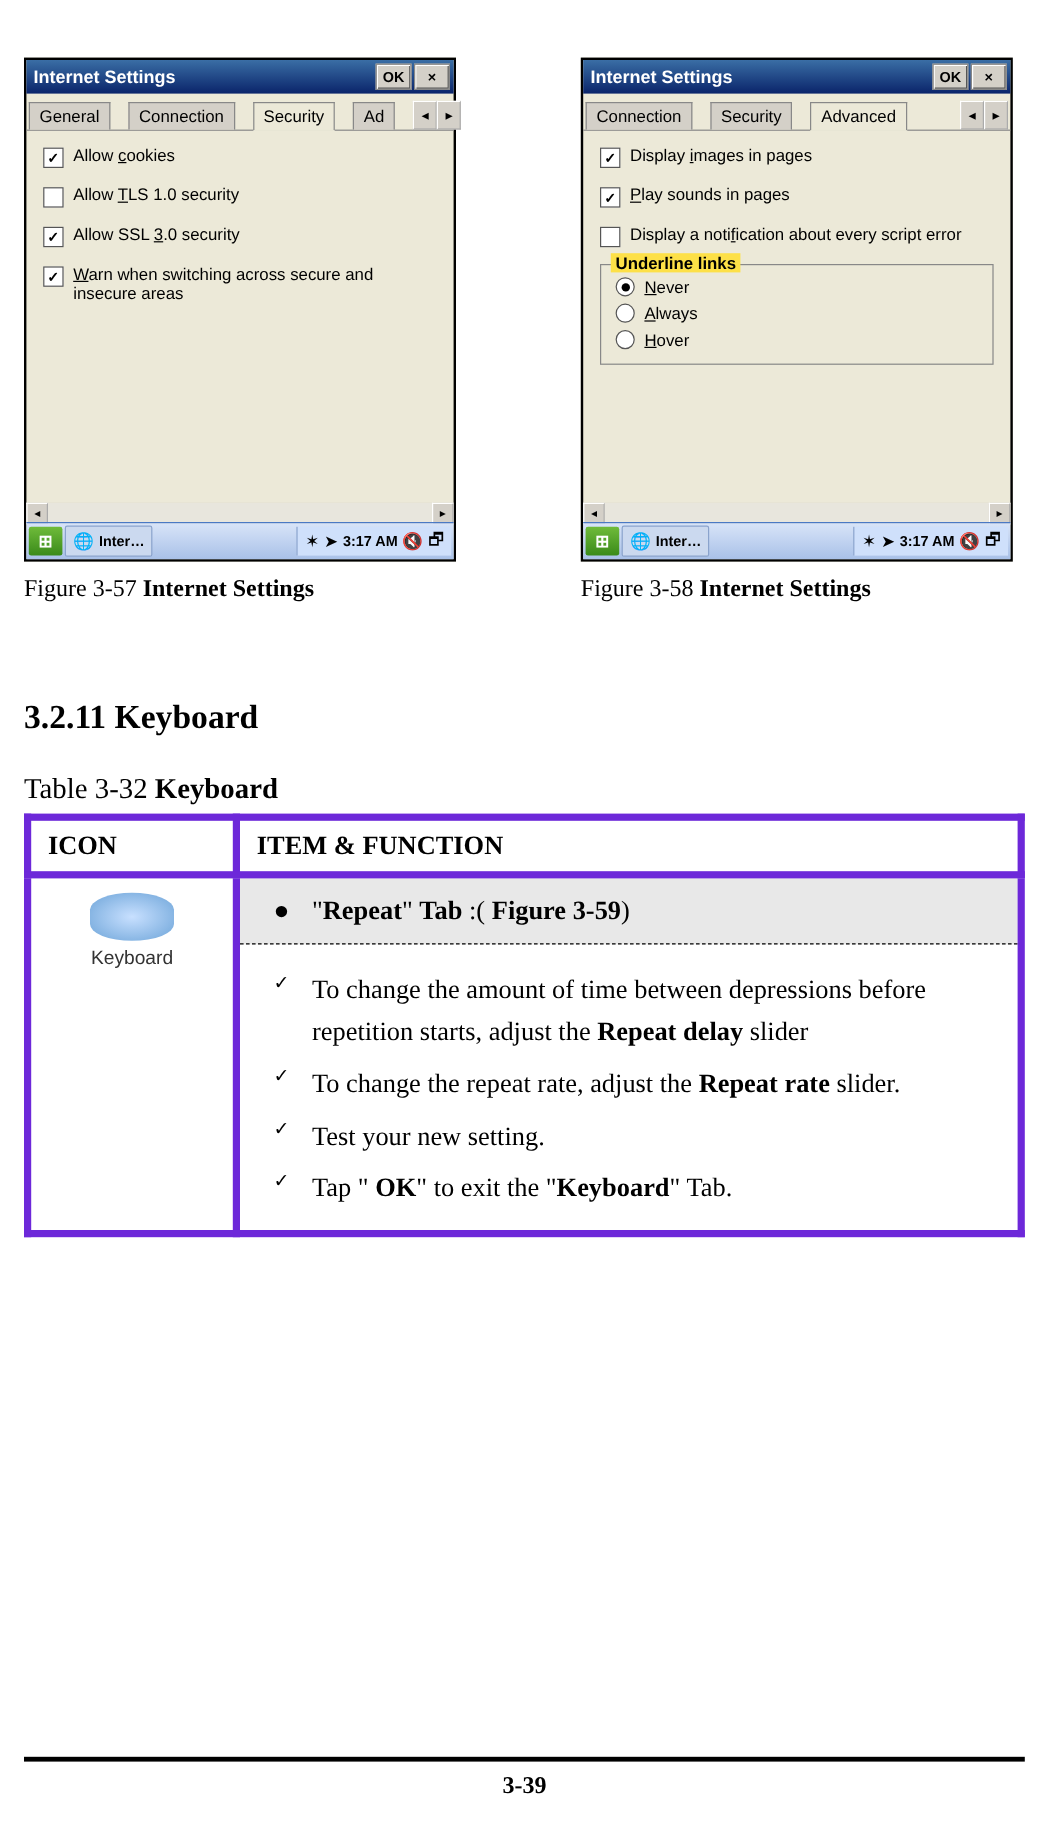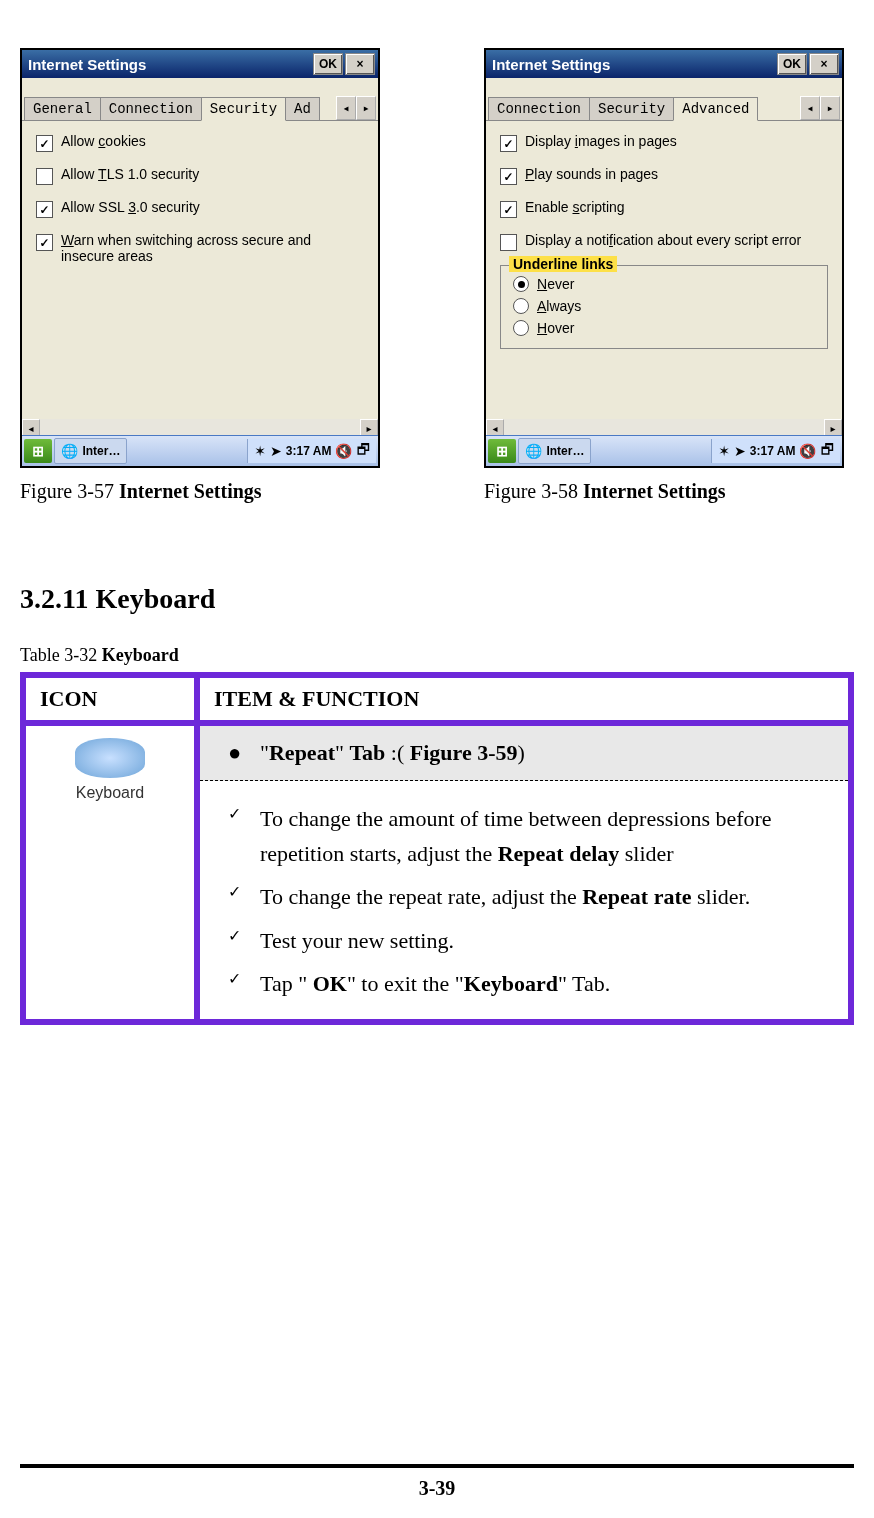--- a/index.html
+++ b/index.html
@@ -53,25 +53,24 @@
     font-size: 12px;
     display: inline-flex;
     align-items:center; justify-content:center;
     width: 28px; height: 20px;
     border: 1px solid #888;
     box-shadow: inset 1px 1px #fff, inset -1px -1px #555;
   }
   .tabbar {
     display:flex;
     align-items:flex-end;
-    padding: 14px 2px 0 2px;
+    padding: 2px 2px 0 2px;
     height: 28px;
     border-bottom: 1px solid #888;
-    gap:0;
-    font-family:Liberation Mono, monospace;
+    gap:16px;
   }
   .tab {
     background:#d4d0c8;
     border:1px solid #888;
     border-bottom:none;
     padding: 3px 8px;
     font-size:14px;
     margin-right:-1px;
   }
   .tab.active {
@@ -114,21 +113,21 @@
 
   .section-heading {
     font-family:"Times New Roman", serif;
     font-size: 28px;
     font-weight: bold;
     margin-top: 80px;
     margin-bottom: 30px;
   }
   .table-caption {
     font-family:"Times New Roman", serif;
-    font-size: 18px;
+    font-size: 24px;
     margin-bottom: 6px;
   }
   table.kb {
     border-collapse: collapse;
     width: 100%;
     font-family:"Times New Roman", serif;
     font-size: 22px;
   }
   table.kb td, table.kb th {
     border:6px solid #6d28d9;
@@ -256,24 +255,20 @@
           </span>
         </div>
         <div class="pane">
           <div class="chk-row">
               <span class="chk checked"></span>
               <span>Display <u class="hk">i</u>mages in pages</span>
             </div>
           <div class="chk-row">
               <span class="chk checked"></span>
               <span><u class="hk">P</u>lay sounds in pages</span>
-            </div>
-          <div class="chk-row">
-              <span class="chk checked"></span>
-              <span>Enable <u class="hk">s</u>cripting</span>
             </div>
           <div class="chk-row">
               <span class="chk"></span>
               <span>Display a noti<u class="hk">f</u>ication about every script error</span>
             </div>
           <div class="groupbox">
             <span class="groupbox-title">Underline links</span>
             <div class="radio-row">
                 <span class="radio sel"></span>
                 <span><u class="hk">N</u>ever</span>

